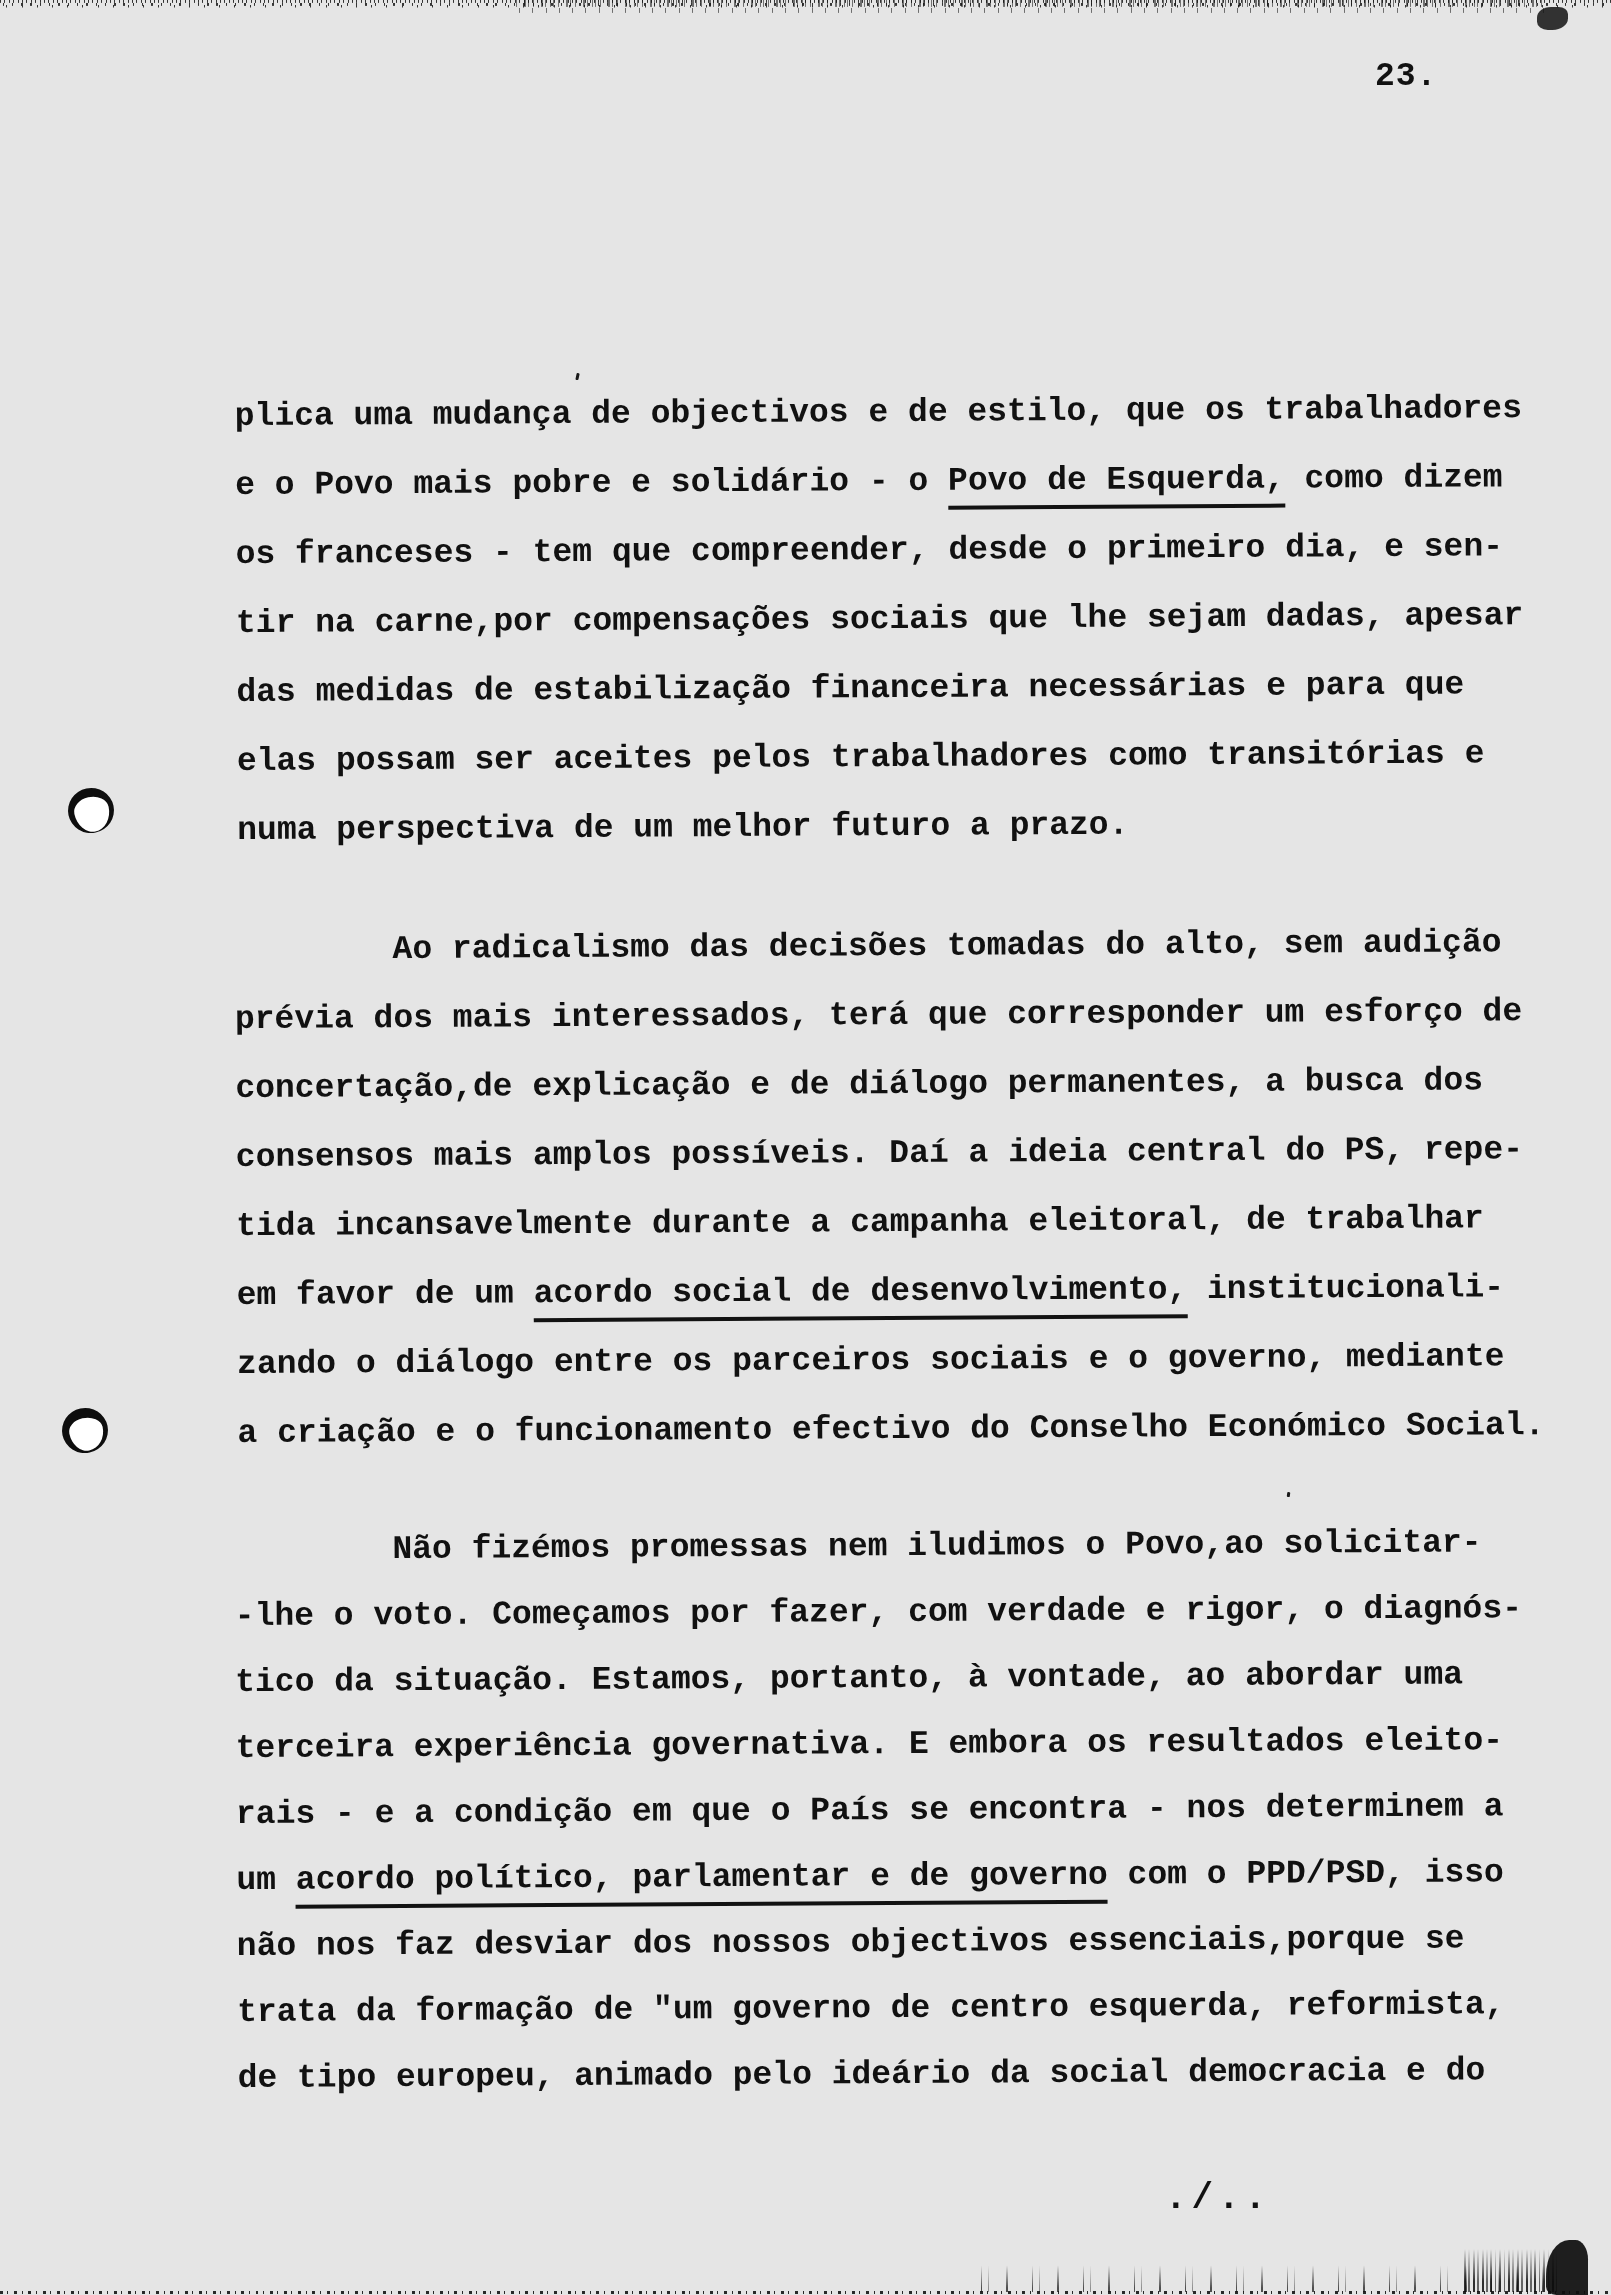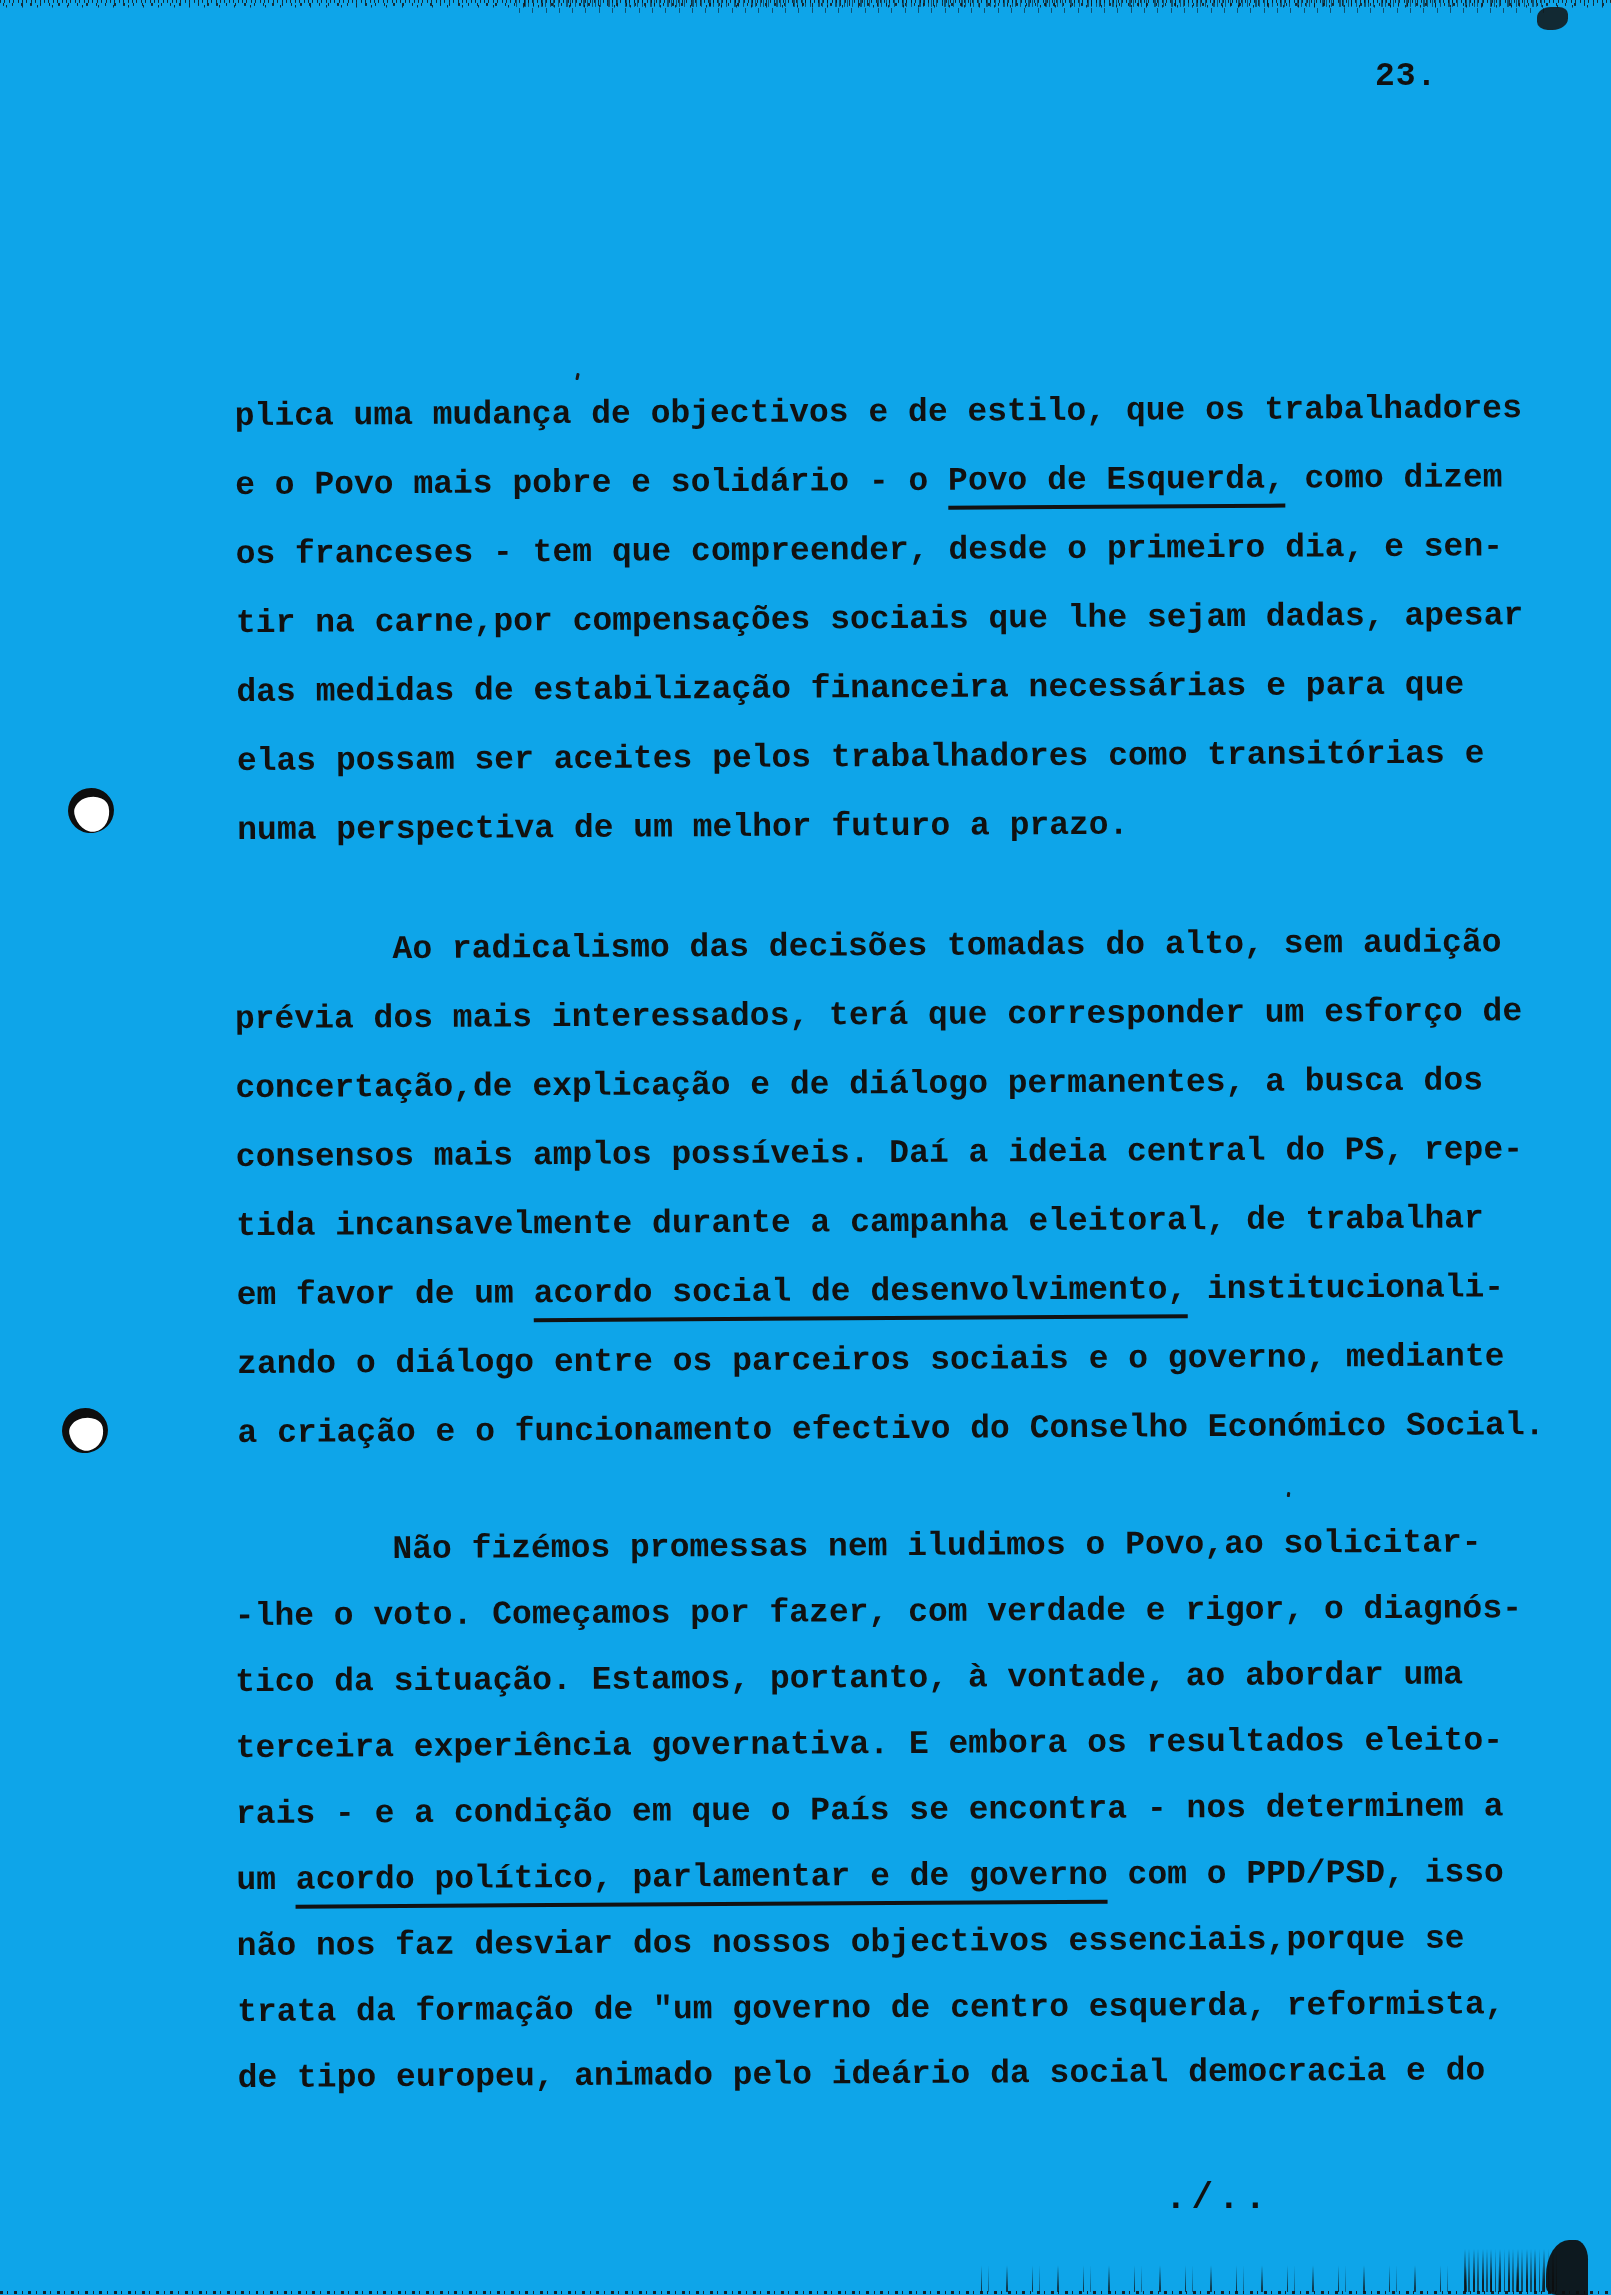--- a/index.html
+++ b/index.html
@@ -8,21 +8,21 @@
     width: 1612px;
     height: 2295px;
     background: #ffffff;
     overflow: hidden;
   }
   .page {
     position: absolute;
     left: 0; top: 0;
     width: 1612px;
     height: 2295px;
-    background: #0ea5e9;
+    background: #e5e5e5;
     color: #111111;
     font-family: "Liberation Mono", "DejaVu Sans Mono", monospace;
     font-weight: 700;
   }
 
   
   .text-block {
     position: absolute;
     left: 236px;
     top: 0;

